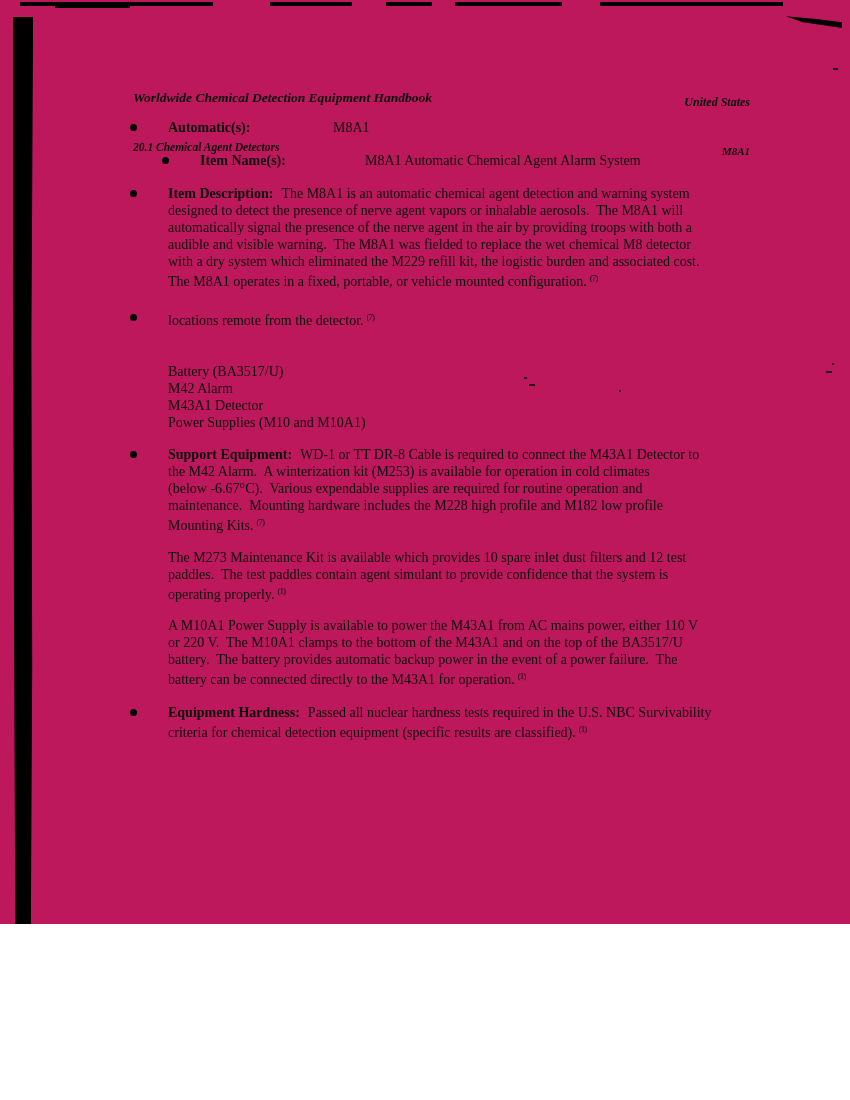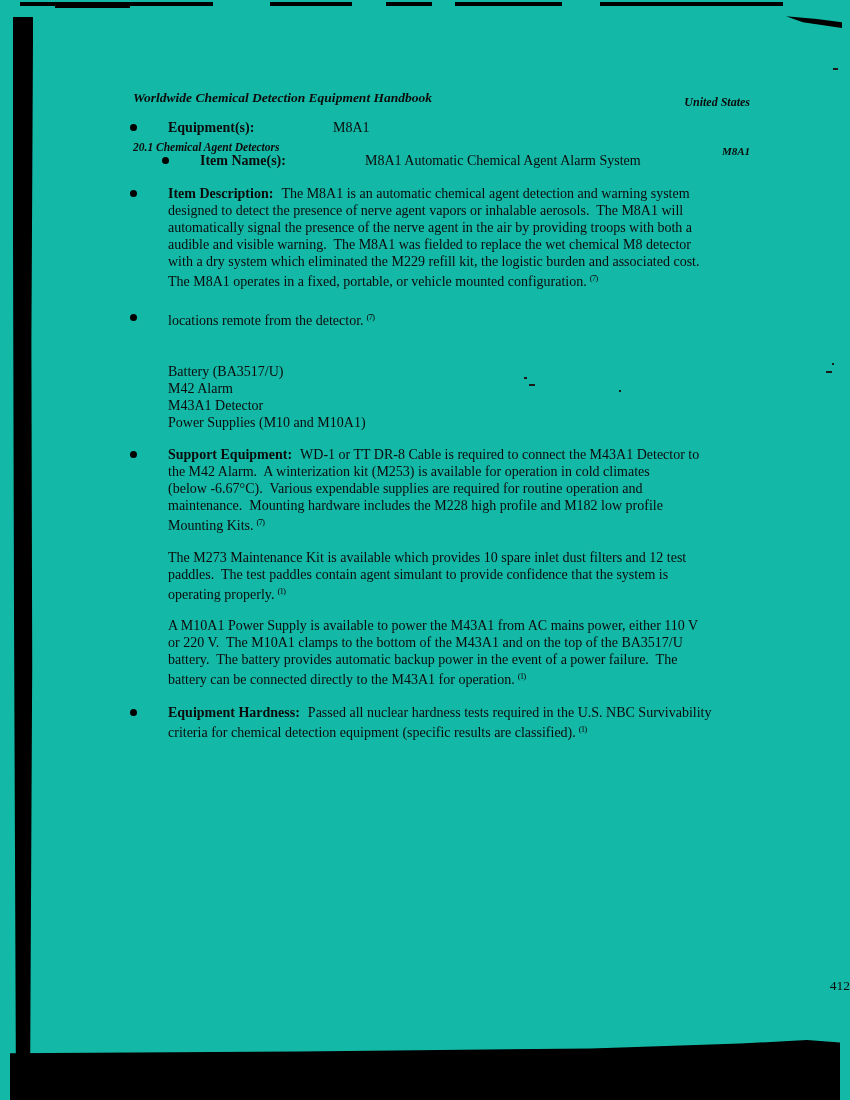--- a/index.html
+++ b/index.html
@@ -1,18 +1,18 @@
 <!DOCTYPE html>
 <html><head>
 <meta charset="utf-8">
 <style>
   html,body{margin:0;padding:0;background:#fff;}
   .page{
-    position:relative;width:850px;height:1100px;overflow:hidden;
-    background:#14b8a6;color:#0b0b0b;
+    position:relative;width:850px;height:924px;overflow:hidden;
+    background:#be185d;color:#0b0b0b;
     font-family:"Liberation Serif","DejaVu Serif",serif;
   }
   
   .art{position:absolute;background:#000;}
   .left-bar{left:13px;top:17px;width:20px;height:1083px;
     clip-path:polygon(0 0,100% 0,100% 2%,92% 30%,96% 60%,85% 100%,15% 100%,5% 55%,0 20%);}
   .bottom-bar{left:10px;top:1040px;width:830px;height:60px;
     clip-path:polygon(0 22%,35% 19%,70% 14%,88% 6%,96% 0,100% 4%,100% 100%,0 100%);}
   .top-dash{top:2px;height:4px;}
   .tr-wedge{left:786px;top:15px;width:56px;height:13px;
@@ -59,21 +59,21 @@
     <div class="l1">Worldwide Chemical Detection Equipment Handbook</div>
     <div class="l2">20.1 Chemical Agent Detectors</div>
   </div>
   <div class="hdr-right">
     <div class="l1">United States</div>
     <div class="l2">M8A1</div>
   </div>
 
   <div class="sec" style="top:119px;">
     <span class="bullet"></span>
-    <div class="tline"><span class="tab-lbl">Equipment(s):</span><span>M8A1</span></div>
+    <div class="tline"><span class="tab-lbl">Automatic(s):</span><span>M8A1</span></div>
   </div>
 
   <div class="sec" style="top:152px;margin-left:32px;">
     <span class="bullet"></span>
     <div class="tline"><span class="tab-lbl">Item Name(s):</span><span>M8A1 Automatic Chemical Agent Alarm System</span></div>
   </div>
 
   <div class="sec" style="top:185px;">
     <span class="bullet"></span>
     <div class="tline"><span class="lbl">Item Description:</span><span>The M8A1 is an automatic chemical agent detection and warning system</span></div>

